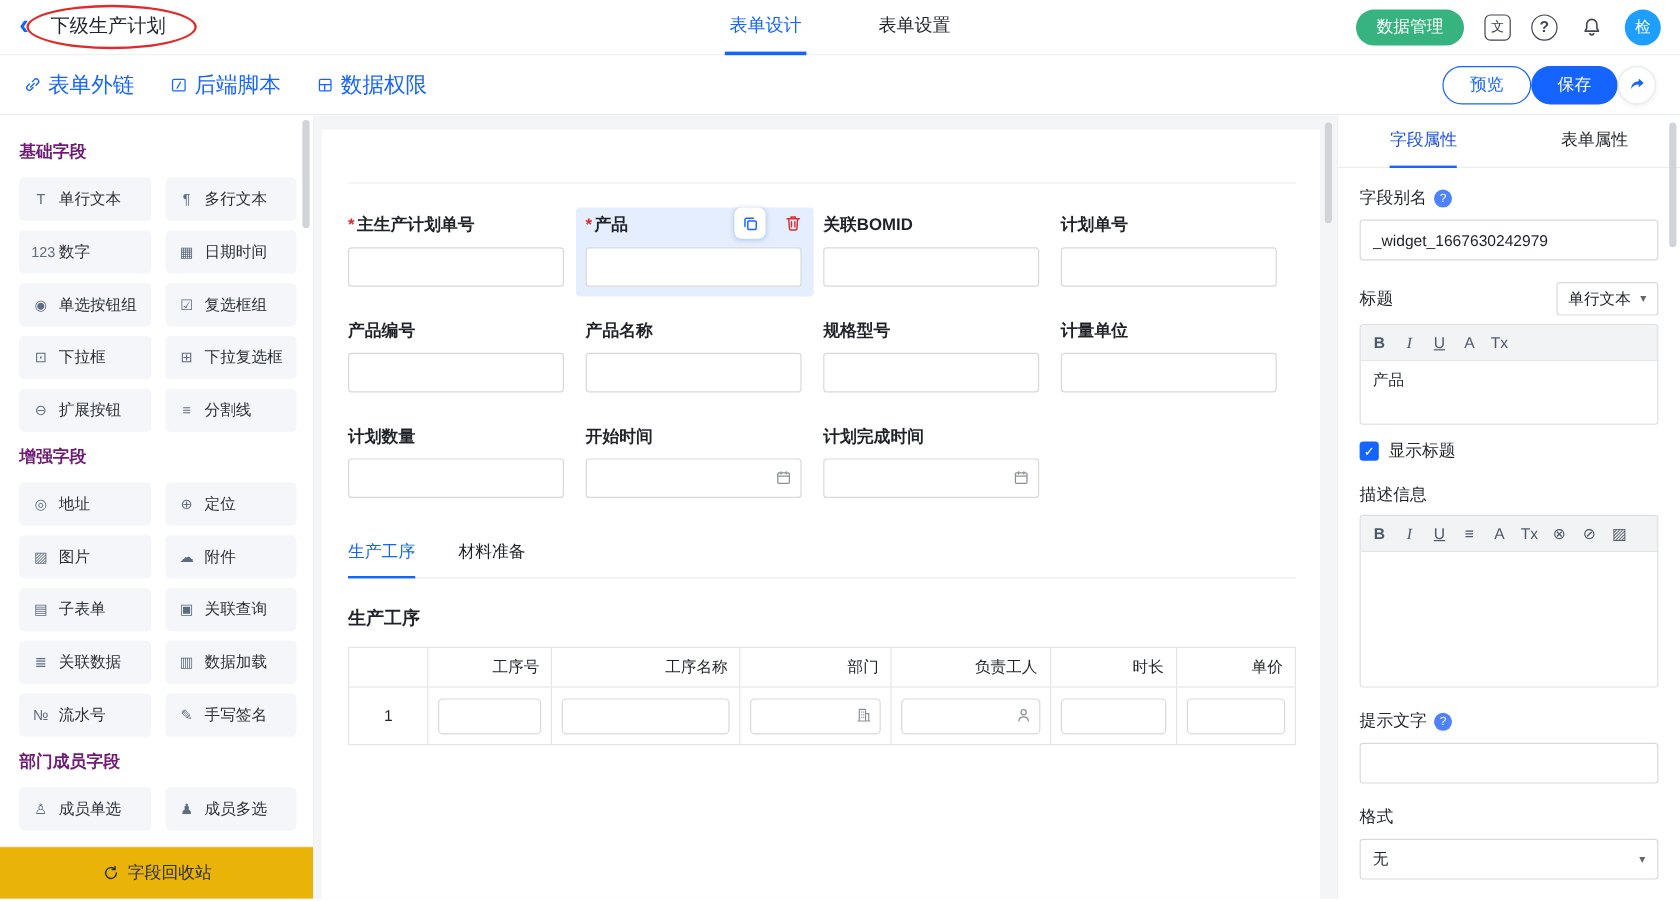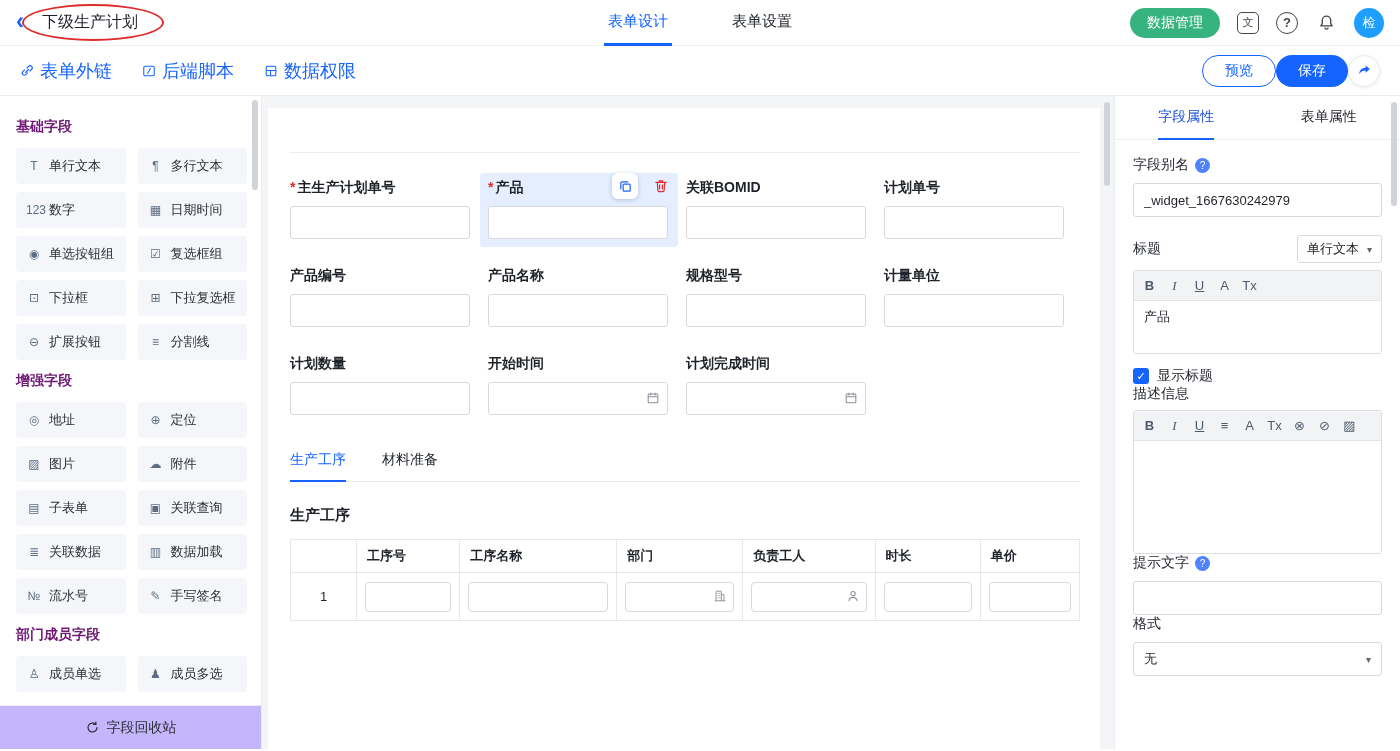--- a/index.html
+++ b/index.html
@@ -34,21 +34,21 @@
   .share-circle { width:32px; height:32px; border-radius:50%; background:#fff; border:1px solid #e8eaec; box-shadow:0 1px 4px rgba(0,0,0,.08); display:flex; align-items:center; justify-content:center; color:#1664FF; cursor:pointer; }
 
   .main-row { height:653px; display:flex; }
 
   
   .sidebar { width:262px; border-right:1px solid #ebedf0; background:#fff; position:relative; padding:10px 14px 0 16px; overflow:hidden; }
   .side-title { font-size:14px; font-weight:700; color:#701a75; margin:12px 0 12px; }
   .side-grid { display:grid; grid-template-columns:1fr 1fr; gap:8px 12px; }
   .side-item { height:36px; background:#f4f6f9; border-radius:4px; display:flex; align-items:center; gap:7px; padding:0 10px; font-size:13px; color:#2b3036; cursor:grab; }
   .si-icon { color:#5e6d82; font-size:12px; width:16px; text-align:center; flex:none; }
-  .recycle-bar { position:absolute; left:0; right:0; bottom:0; height:44px; border-top:1px solid #ebedf0; background:#c4b5fd; display:flex; align-items:center; justify-content:center; gap:7px; font-size:14px; color:#2b3036; cursor:pointer; }
+  .recycle-bar { position:absolute; left:0; right:0; bottom:0; height:44px; border-top:1px solid #ebedf0; background:#eab308; display:flex; align-items:center; justify-content:center; gap:7px; font-size:14px; color:#2b3036; cursor:pointer; }
   .scroll-thumb { position:absolute; width:6px; border-radius:3px; background:#d0d3d7; }
 
   
   .canvas { flex:1; background:#f4f5f7; padding:12px 14px 0 6px; position:relative; overflow:hidden; }
   .form-card { background:#fff; height:100%; padding:22px 20px 0 22px; overflow:hidden; }
   .auto-note { font-size:15px; font-weight:700; color:#1f2329; }
   .note-divider { border-bottom:1px solid #eceef0; margin:22px 0 26px; }
   .field-grid { display:grid; grid-template-columns:repeat(4,198px); row-gap:28px; }
   .field { position:relative; width:198px; padding:6px 8px 8px; margin:-6px -8px -8px; border-radius:3px; }
   .field.selected { background:#e4eefe; }
@@ -61,21 +61,21 @@
   .act-btn { width:26px; height:26px; border-radius:6px; display:flex; align-items:center; justify-content:center; cursor:pointer; }
   .act-copy { background:#fff; color:#1664FF; box-shadow:0 1px 4px rgba(20,60,150,.25); }
   .act-del { color:#E02B2B; }
 
   .canvas-tabs { display:flex; gap:36px; margin-top:36px; border-bottom:1px solid #e9ebee; }
   .c-tab { font-size:14px; color:#1f2329; padding-bottom:11px; cursor:pointer; border-bottom:2px solid transparent; margin-bottom:-1px; }
   .c-tab.active { color:#1664FF; border-bottom-color:#1664FF; }
   .table-title { font-size:15px; font-weight:700; margin:24px 0 14px; }
   .sub-table { border-collapse:collapse; }
   .sub-table th, .sub-table td { border:1px solid #e4e6e8; font-size:13px; font-weight:400; color:#1f2329; }
-  .sub-table th { height:33px; text-align:left; padding:0 10px;font-weight:bold; }
+  .sub-table th { height:33px; text-align:right; padding:0 10px; }
   .sub-table td { height:48px; padding:6px 8px; }
   .td-index { text-align:center; width:64px; }
   .cell-wrap { position:relative; }
   .cell-input { width:100%; height:30px; border:1px solid #d9d9d9; border-radius:4px; background:#fff; font-family:inherit; font-size:13px; padding:0 7px; outline:none; }
   .cell-ic { position:absolute; right:7px; top:7px; color:#8a9099; }
 
   
   .panel { width:286px; background:#fff; border-left:1px solid #ebedf0; position:relative; overflow:hidden; }
   .panel-tabs { height:44px; border-bottom:1px solid #ebedf0; display:flex; }
   .p-tab { flex:1; display:flex; align-items:center; justify-content:center; cursor:pointer; }
@@ -92,21 +92,21 @@
   .rt-toolbar { height:30px; background:#f2f3f5; display:flex; align-items:center; padding:0 3px; border-bottom:1px solid #e3e5e8; }
   .rt-toolbar span { width:25px; text-align:center; font-size:13px; color:#4e5969; cursor:pointer; }
   .rt-toolbar span:nth-of-type(1) { font-weight:700; }
   .rt-toolbar span:nth-of-type(2) { font-style:italic; font-family:"Liberation Serif",serif; }
   .rt-toolbar span:nth-of-type(3) { text-decoration:underline; }
   .rt-body { padding:7px 10px; font-size:13px; color:#1f2329; background:#fff; }
   .rt-body.h1 { height:52px; }
   .rt-body.h2 { height:112px; }
   .cb-row { display:flex; align-items:center; gap:8px; margin-top:13px; }
   .cb { width:16px; height:16px; border-radius:3px; background:#1664FF; color:#fff; font-size:11px; display:inline-flex; align-items:center; justify-content:center; cursor:pointer; }
-  .sect-label { }
+  .sect-label { margin-top:19px; }
   .p-select { width:100%; height:34px; border:1px solid #d9d9d9; border-radius:3px; background:#fff; display:flex; align-items:center; justify-content:space-between; padding:0 10px; font-size:13px; margin-top:9px; cursor:pointer; }
 
   .svg-ic { display:block; }
 </style>
 </head>
 <body>
 
 <div class="app">
 
   <header class="topbar">

